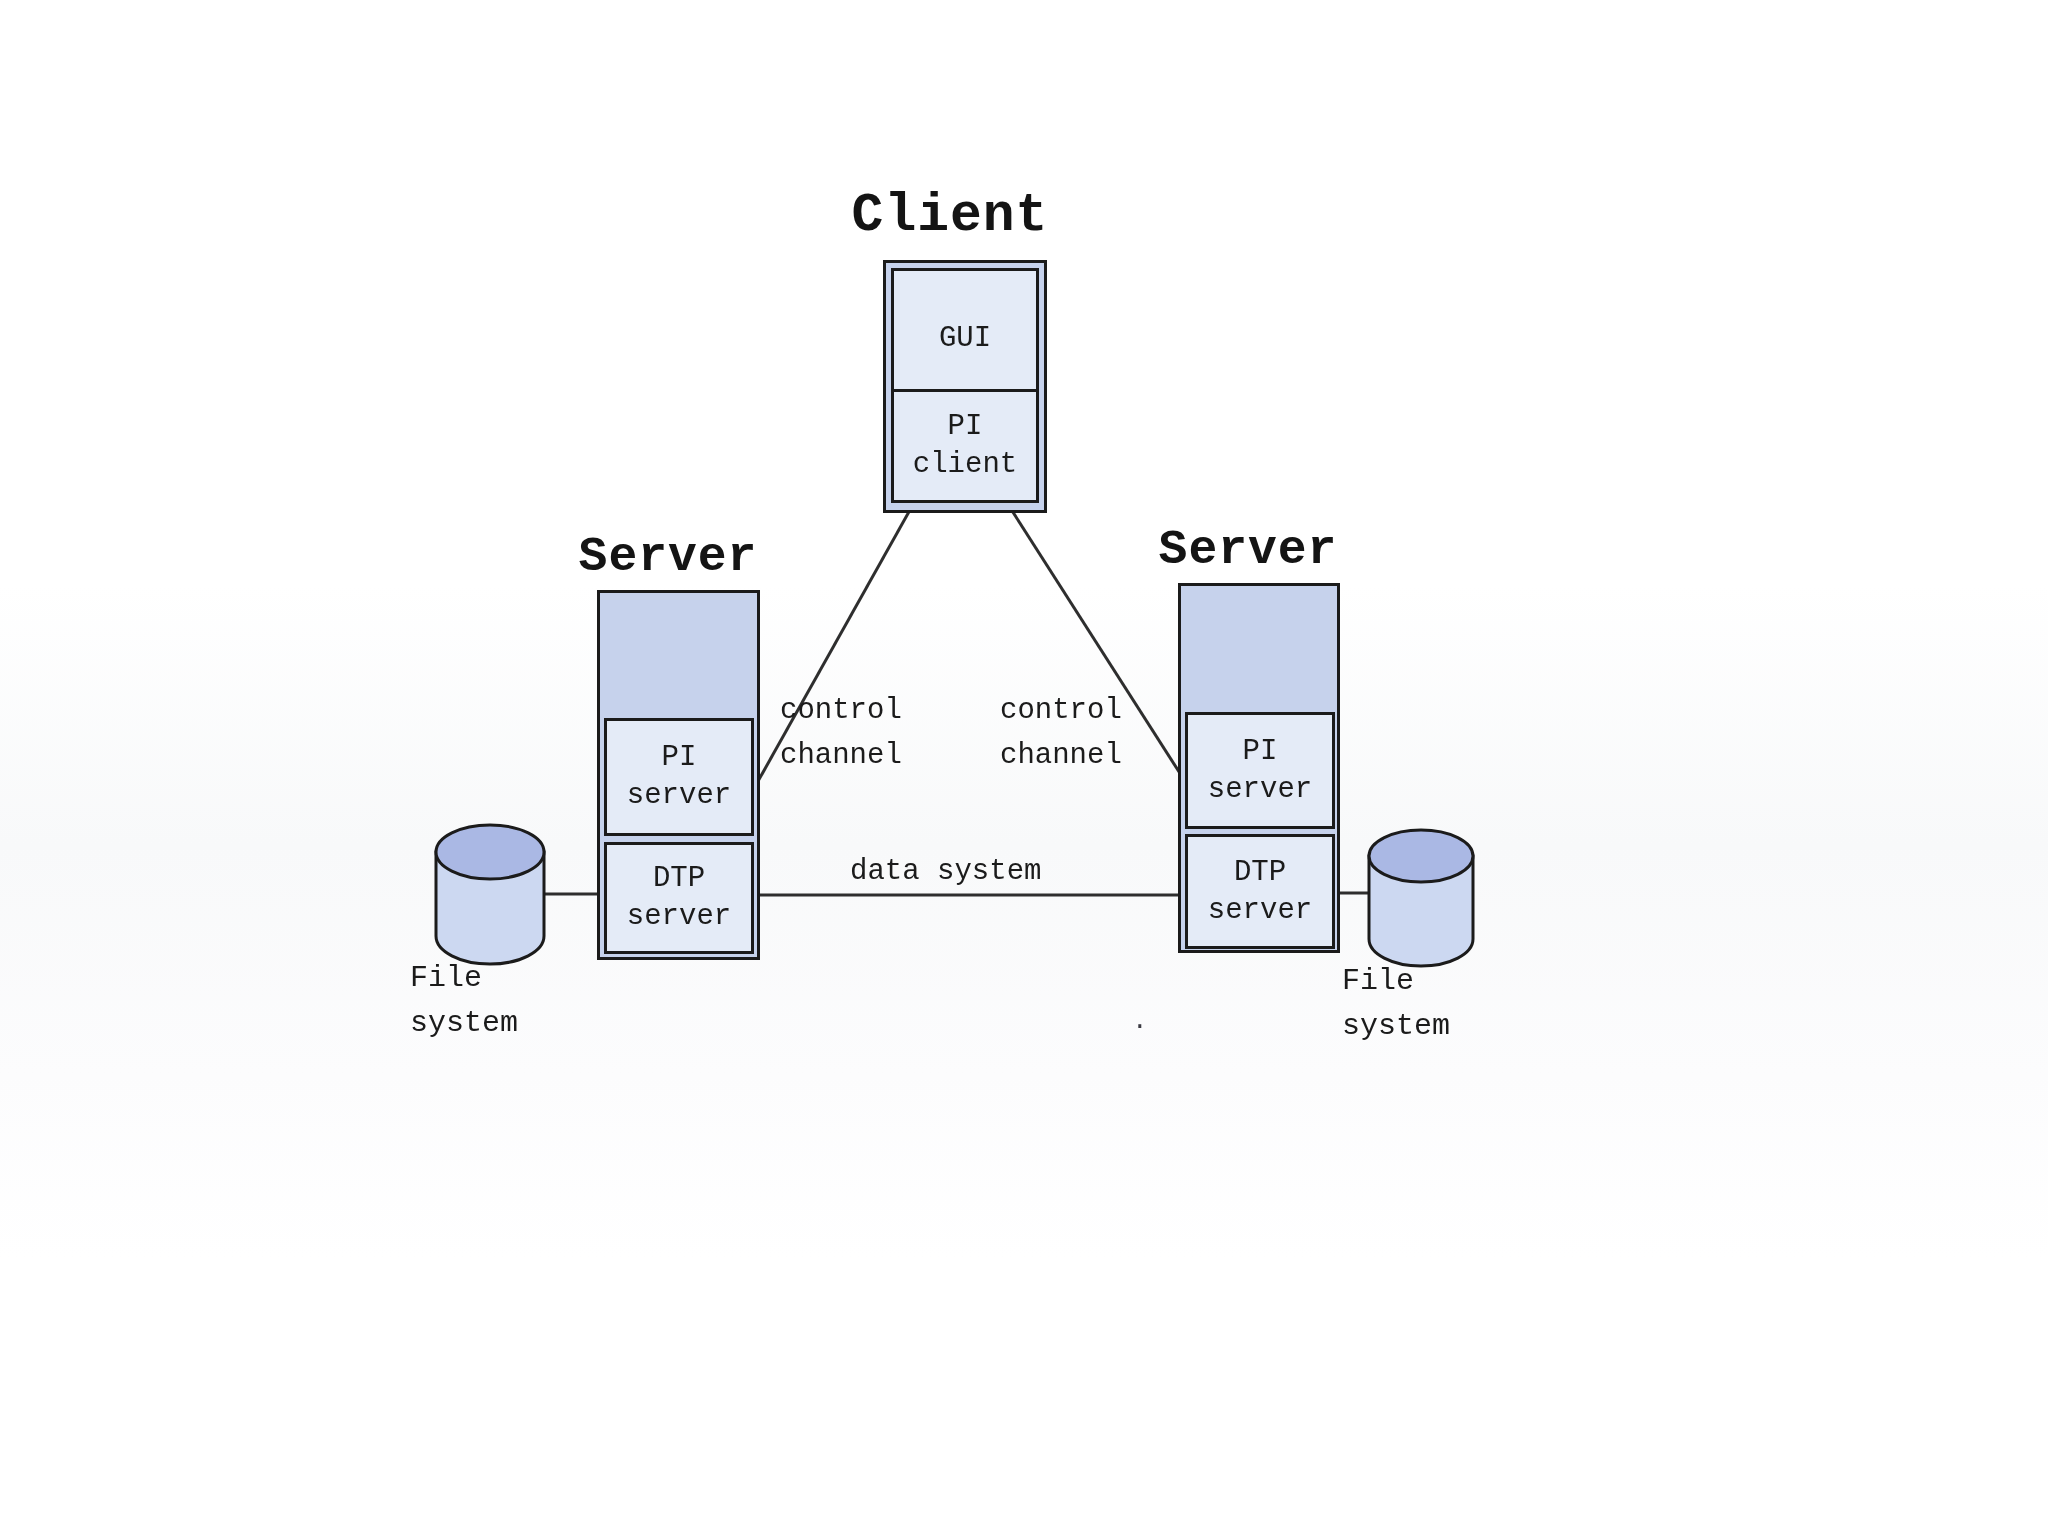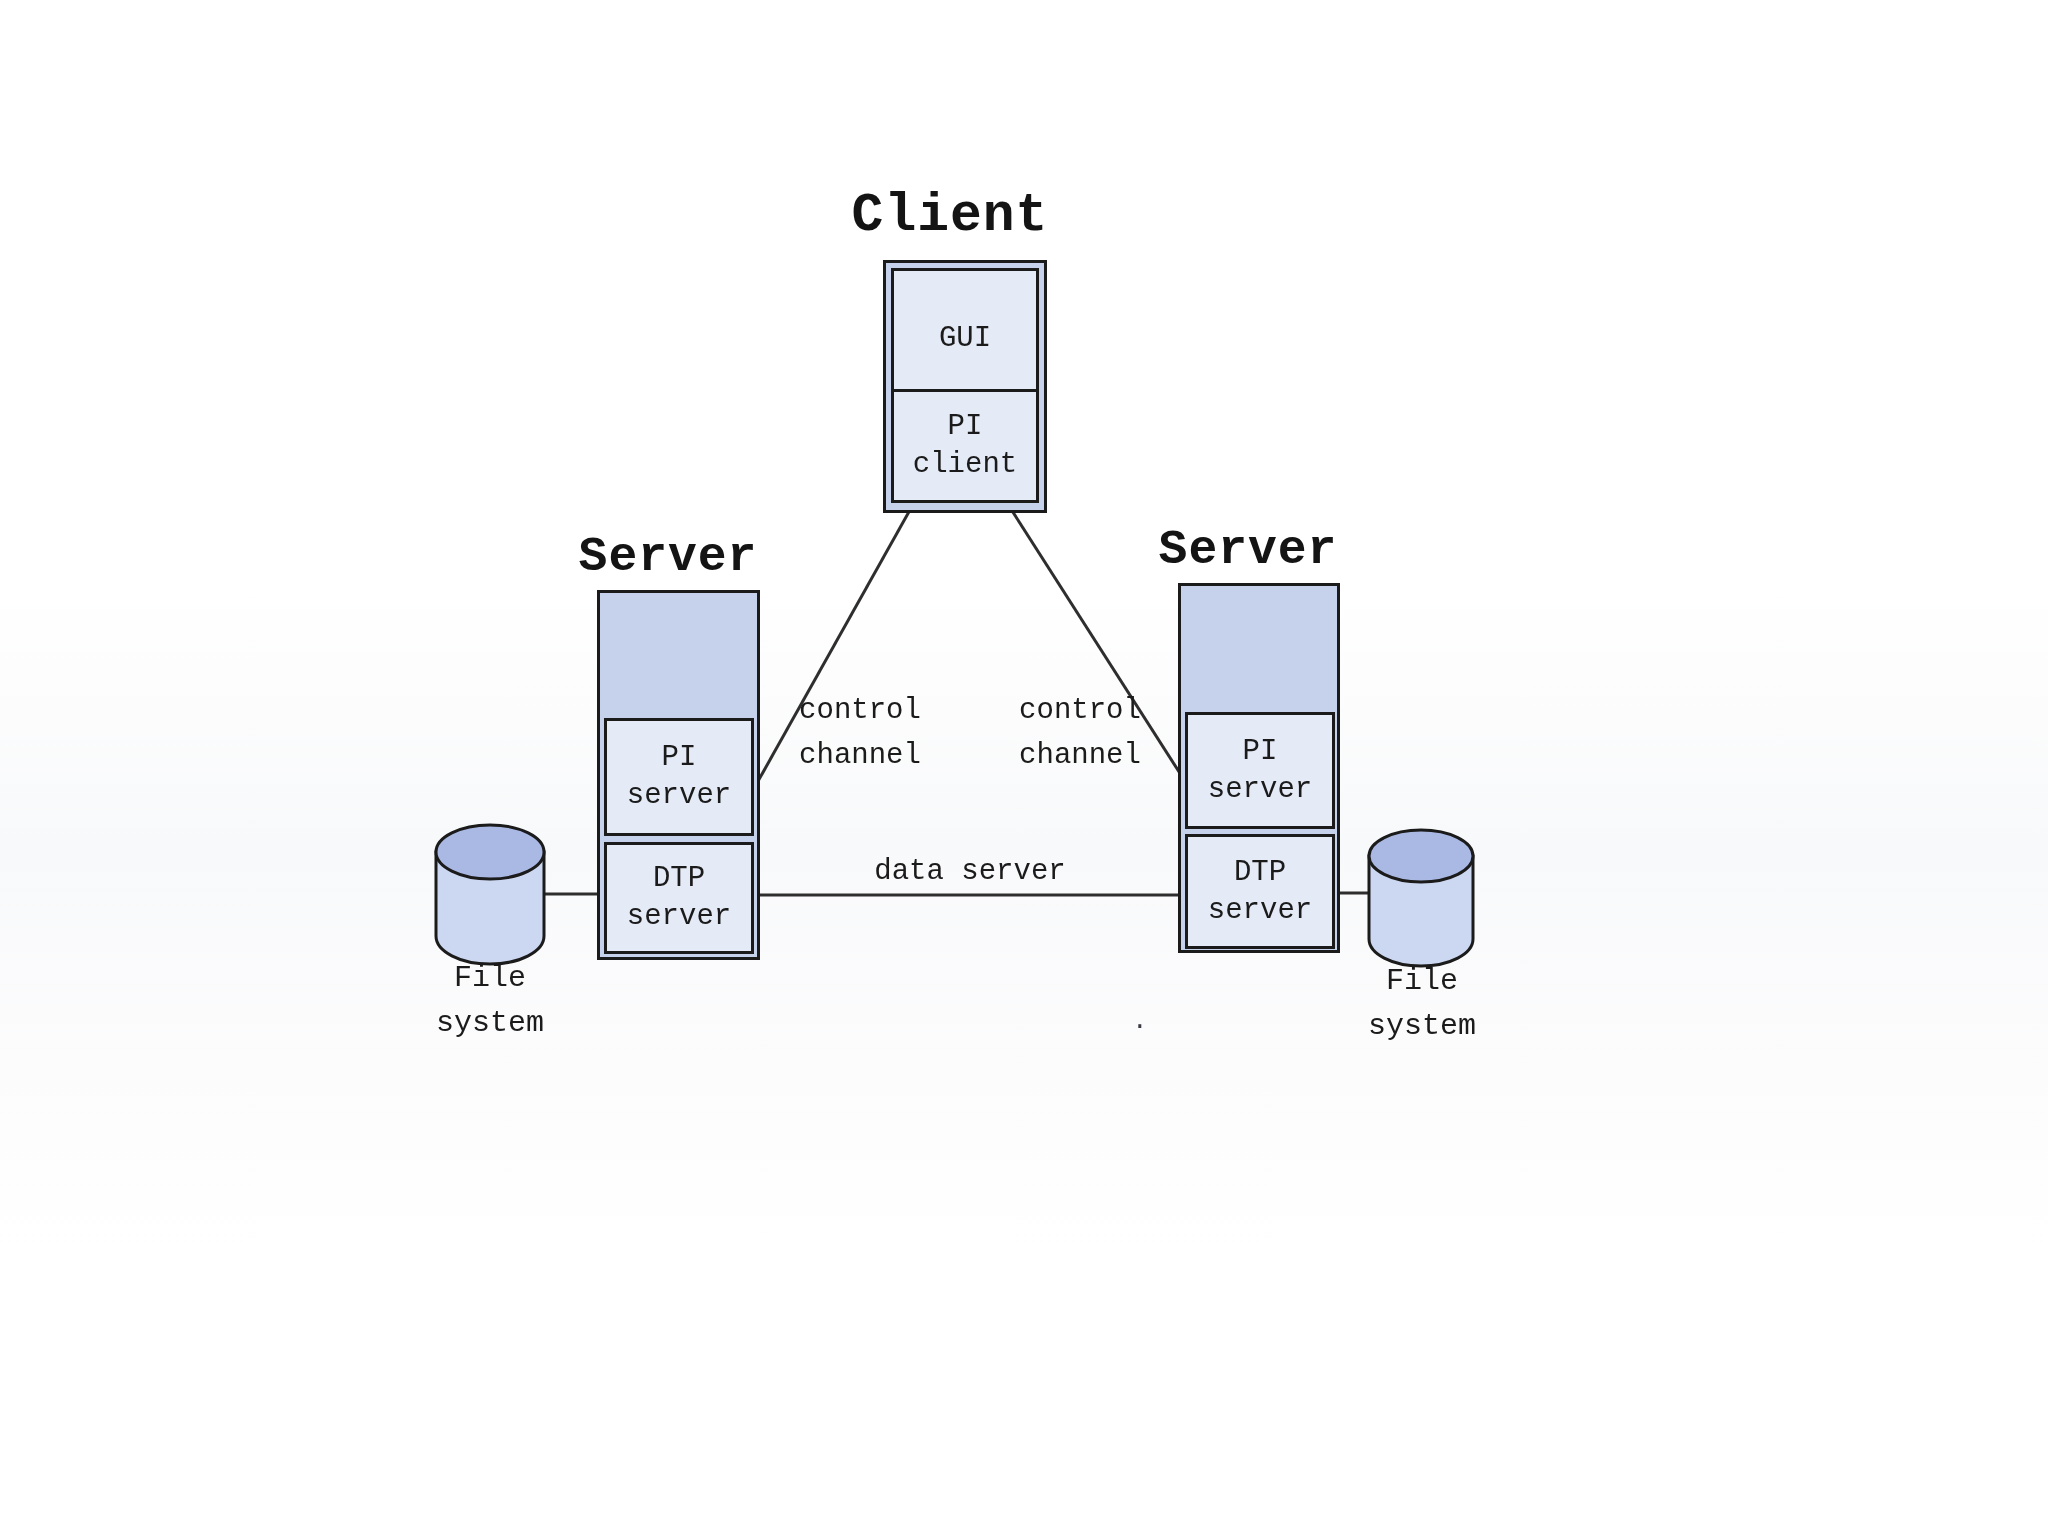--- a/index.html
+++ b/index.html
@@ -56,21 +56,20 @@
     font-weight: bold;
     letter-spacing: 1px;
     color: #141414;
   }
   .client-title       { left: 850px;  top: 186px; font-size: 53px; }
   .server-left-title  { left: 568px;  top: 530px; font-size: 48px; }
   .server-right-title { left: 1148px; top: 523px; font-size: 48px; }
 
   .annot {
     position: absolute;
-    text-align: center;
     white-space: pre-line;
     font-size: 29px;
     color: #1b1b1b;
   }
   .control-left  { left: 780px;  top: 688px; width: 160px; line-height: 45px; }
   .control-right { left: 1000px; top: 688px; width: 160px; line-height: 45px; }
   .data-label    { left: 850px;  top: 854px; width: 240px; line-height: 36px; }
   .file-left     { left: 410px;  top: 956px; width: 160px; line-height: 45px; font-size: 30px; }
   .file-right    { left: 1342px; top: 959px; width: 160px; line-height: 45px; font-size: 30px; }
 
@@ -150,17 +149,17 @@
       <ellipse cx="55" cy="29" rx="52" ry="26" fill="#aab8e4" stroke="#1b1b1b" stroke-width="3"></ellipse>
     </svg>
   </div>
   <div class="annot file-right">File
 system</div>
 
   <div class="annot control-left">control
 channel</div>
   <div class="annot control-right">control
 channel</div>
-  <div class="annot data-label">data server</div>
+  <div class="annot data-label">data system</div>
 
   <div class="stray-mark">.</div>
 
 </div>
 
 </body></html>

